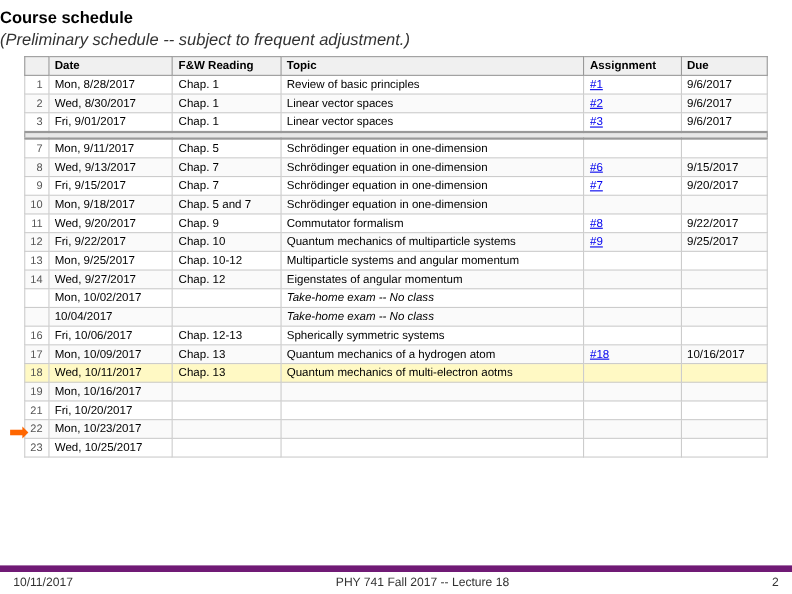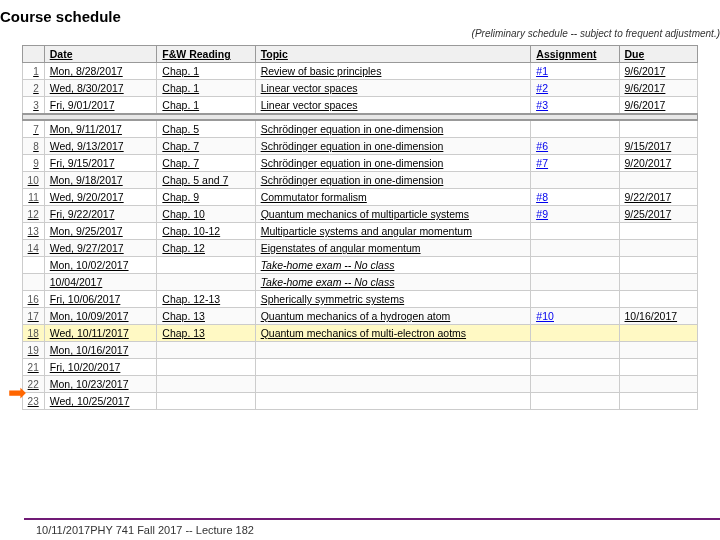--- a/index.html
+++ b/index.html
@@ -15,33 +15,32 @@
     }
 
     .page-title {
       text-align: left;
       font-size: 15px;
       font-weight: bold;
       padding: 8px 0 3px 0;
     }
 
     .subtitle {
-      text-align: right;
-      font-size: 10px;
+      text-align: left;
+      font-size: 15px;
       color: #333;
       margin-bottom: 6px;
       font-style: italic;
     }
 
     .schedule-table {
       width: 94%;
       margin: 0 auto;
       border-collapse: collapse;
       font-size: 10.5px;
-      text-decoration: underline;
     }
 
     .schedule-table th {
       border: 1px solid #999;
       padding: 2px 5px;
       background: #f0f0f0;
       font-weight: bold;
       text-align: left;
     }
 
@@ -84,26 +83,26 @@
       font-size: 22px;
       color: #ff6600;
     }
 
     .footer {
       position: absolute;
       bottom: 4px;
       left: 0;
       right: 0;
       display: flex;
+      justify-content: space-between;
       padding: 0 12px;
       font-size: 11px;
       color: #333;
-      border-top: 2px solid #701a75;
+      border-top: 6px solid #701a75;
       padding-top: 4px;
-      margin-left: 24px;
     }
   </style>
 </head>
 <body>
 
 <div class="page-title">Course schedule</div>
 <div class="subtitle">(Preliminary schedule -- subject to frequent adjustment.)</div>
 
 <div class="arrow-container">➡</div>
 
@@ -232,21 +231,21 @@
         <td>Chap. 12-13</td>
         <td>Spherically symmetric systems</td>
         <td></td>
         <td></td>
       </tr>
       <tr>
         <td class="row-num">17</td>
         <td>Mon, 10/09/2017</td>
         <td>Chap. 13</td>
         <td>Quantum mechanics of a hydrogen atom</td>
-        <td class="link-cell">#10</td>
+        <td class="link-cell">#18</td>
         <td>10/16/2017</td>
       </tr>
       <tr class="highlighted-row">
         <td class="row-num">18</td>
         <td>Wed, 10/11/2017</td>
         <td>Chap. 13</td>
         <td>Quantum mechanics of multi-electron aotms</td>
         <td></td>
         <td></td>
       </tr>

